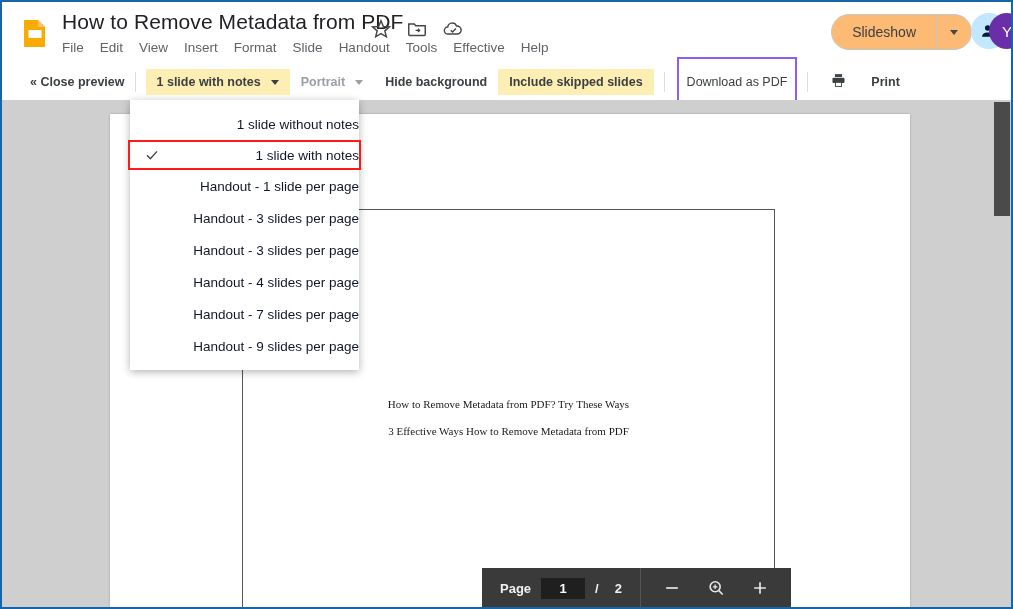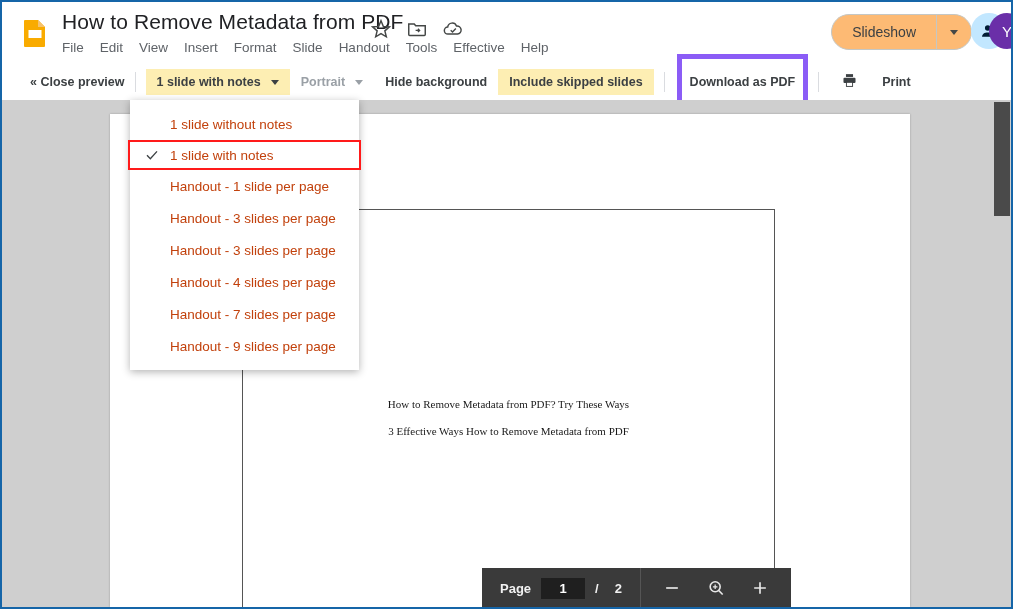--- a/index.html
+++ b/index.html
@@ -56,21 +56,21 @@
   .tb-sep{width:1px;height:20px;background:#dadce0;margin:0 10px;}
   .chip{
     display:flex;align-items:center;gap:10px;height:26px;padding:0 11px;
     font-size:12.5px;font-weight:bold;color:#3c4043;cursor:pointer;white-space:nowrap;
   }
   .chip.yellow{background:#fdeeb3;}
   .chip.disabled{color:#9aa0a6;font-weight:bold;cursor:default;text-align:center;}
   .chip .caret{width:0;height:0;border-left:4.5px solid transparent;border-right:4.5px solid transparent;border-top:5px solid #3c4043;}
   .chip.disabled .caret{border-top-color:#9aa0a6;}
   .chip.plain{font-weight:bold;}
-  .chip.outlined{border:5px solid #8b5cf6;height:22px;padding:12px 8px;margin-left:2px;font-weight:bold;color:#3c4043;}
+  .chip.outlined{border:2px solid #8b5cf6;height:22px;padding:12px 8px;margin-left:2px;font-weight:normal;color:#3c4043;}
   .print-chip{display:flex;align-items:center;gap:24px;font-size:12.5px;color:#3c4043;font-weight:bold;cursor:pointer;margin-left:12px;}
 
   
   .body-area{
     position:absolute;left:0;top:98px;width:1009px;height:507px;background:#cfcfcf;overflow:hidden;
   }
   .white-page{
     position:absolute;left:108px;top:14px;width:800px;height:493px;background:#fff;
     box-shadow:0 0 2px rgba(0,0,0,0.25);
   }
@@ -106,21 +106,21 @@
   .scroll-track{position:absolute;right:0;top:98px;width:24px;height:507px;background:#cfcfcf;}
   .scroll-thumb{position:absolute;right:1px;top:2px;width:16px;height:114px;background:#4a4a4a;cursor:pointer;}
 
   
   .dropdown{
     position:absolute;left:128px;top:98px;width:229px;background:#fff;
     box-shadow:0 2px 8px rgba(0,0,0,0.3);padding:8px 0;z-index:50;
   }
   .dd-item{
     position:relative;height:32px;display:flex;align-items:center;
-    font-size:13.5px;color:#c2410c;padding-left:40px;cursor:pointer;white-space:nowrap;
+    font-size:13.5px;color:#0f172a;padding-left:40px;cursor:pointer;white-space:nowrap;justify-content:flex-end;
   }
   .dd-check{position:absolute;left:12px;top:7px;width:16px;height:16px;}
   .dd-item.boxed{
     border:2px solid #ff1a1a;box-sizing:border-box;margin:0 -2px;width:calc(100% + 4px);
     height:30px;
   }
   .dd-item.boxed .dd-check{left:14px;top:5px;}
 </style>
 </head>
 <body>

